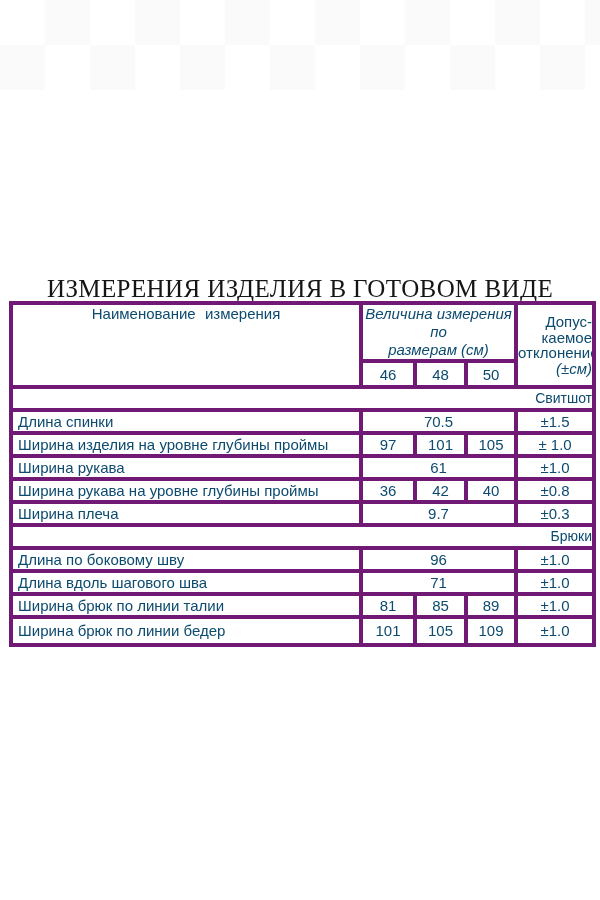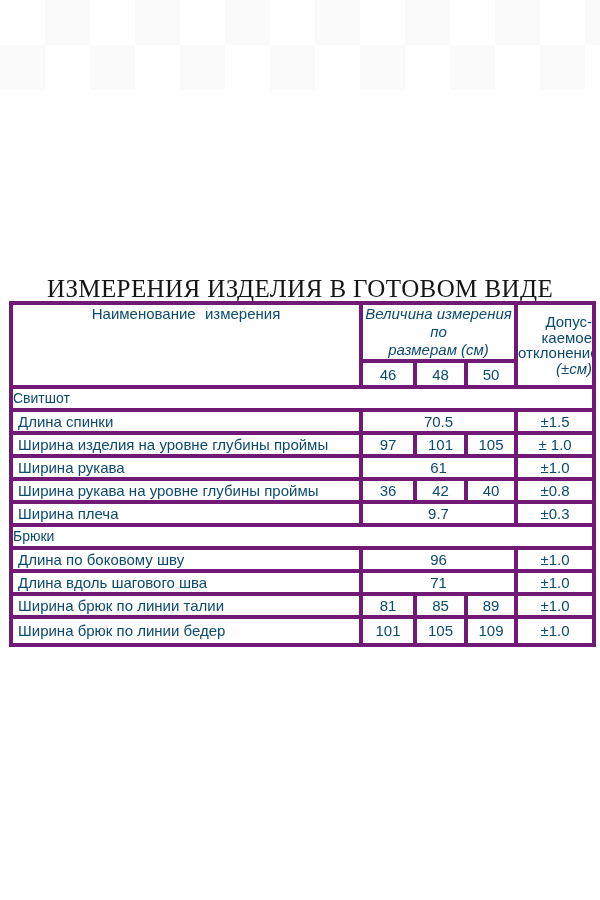--- a/index.html
+++ b/index.html
@@ -84,21 +84,21 @@
   }
   th.tol-header .tol-line-last { font-style: italic; }
   tr.size-row th {
     height: 22px;
     text-align: center;
     font-weight: 400;
     font-size: 15px;
   }
   tr.section-row td {
     height: 19px;
-    text-align: left;
+    text-align: right;
     font-size: 14px;
     line-height: 17px;
   }
   tr.data-row td {
     height: 19px;
     line-height: 18px;
   }
   tr.data-row td.name-cell {
     text-align: left;
     padding-left: 5px;

